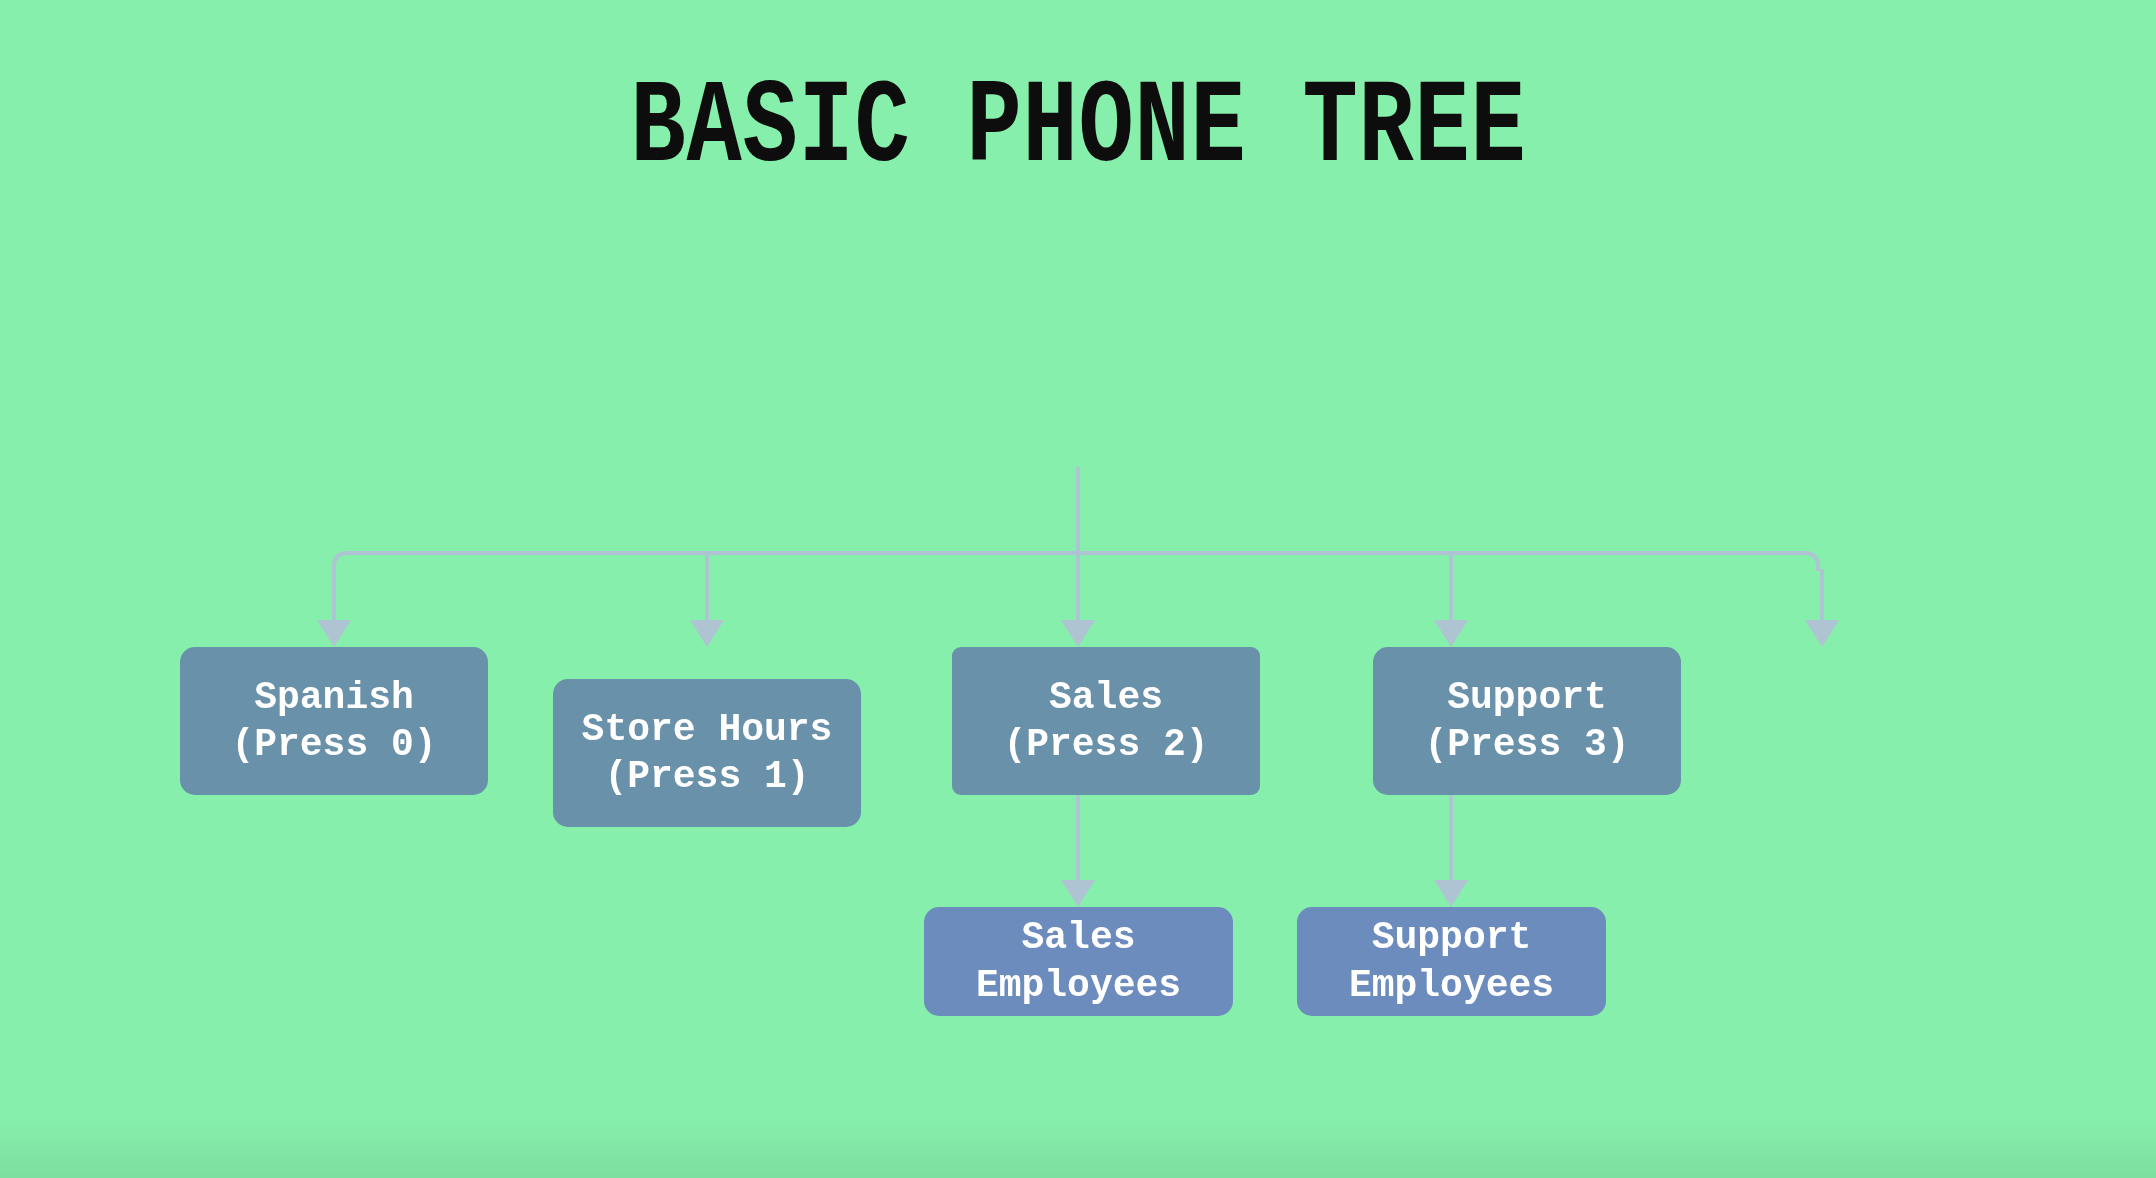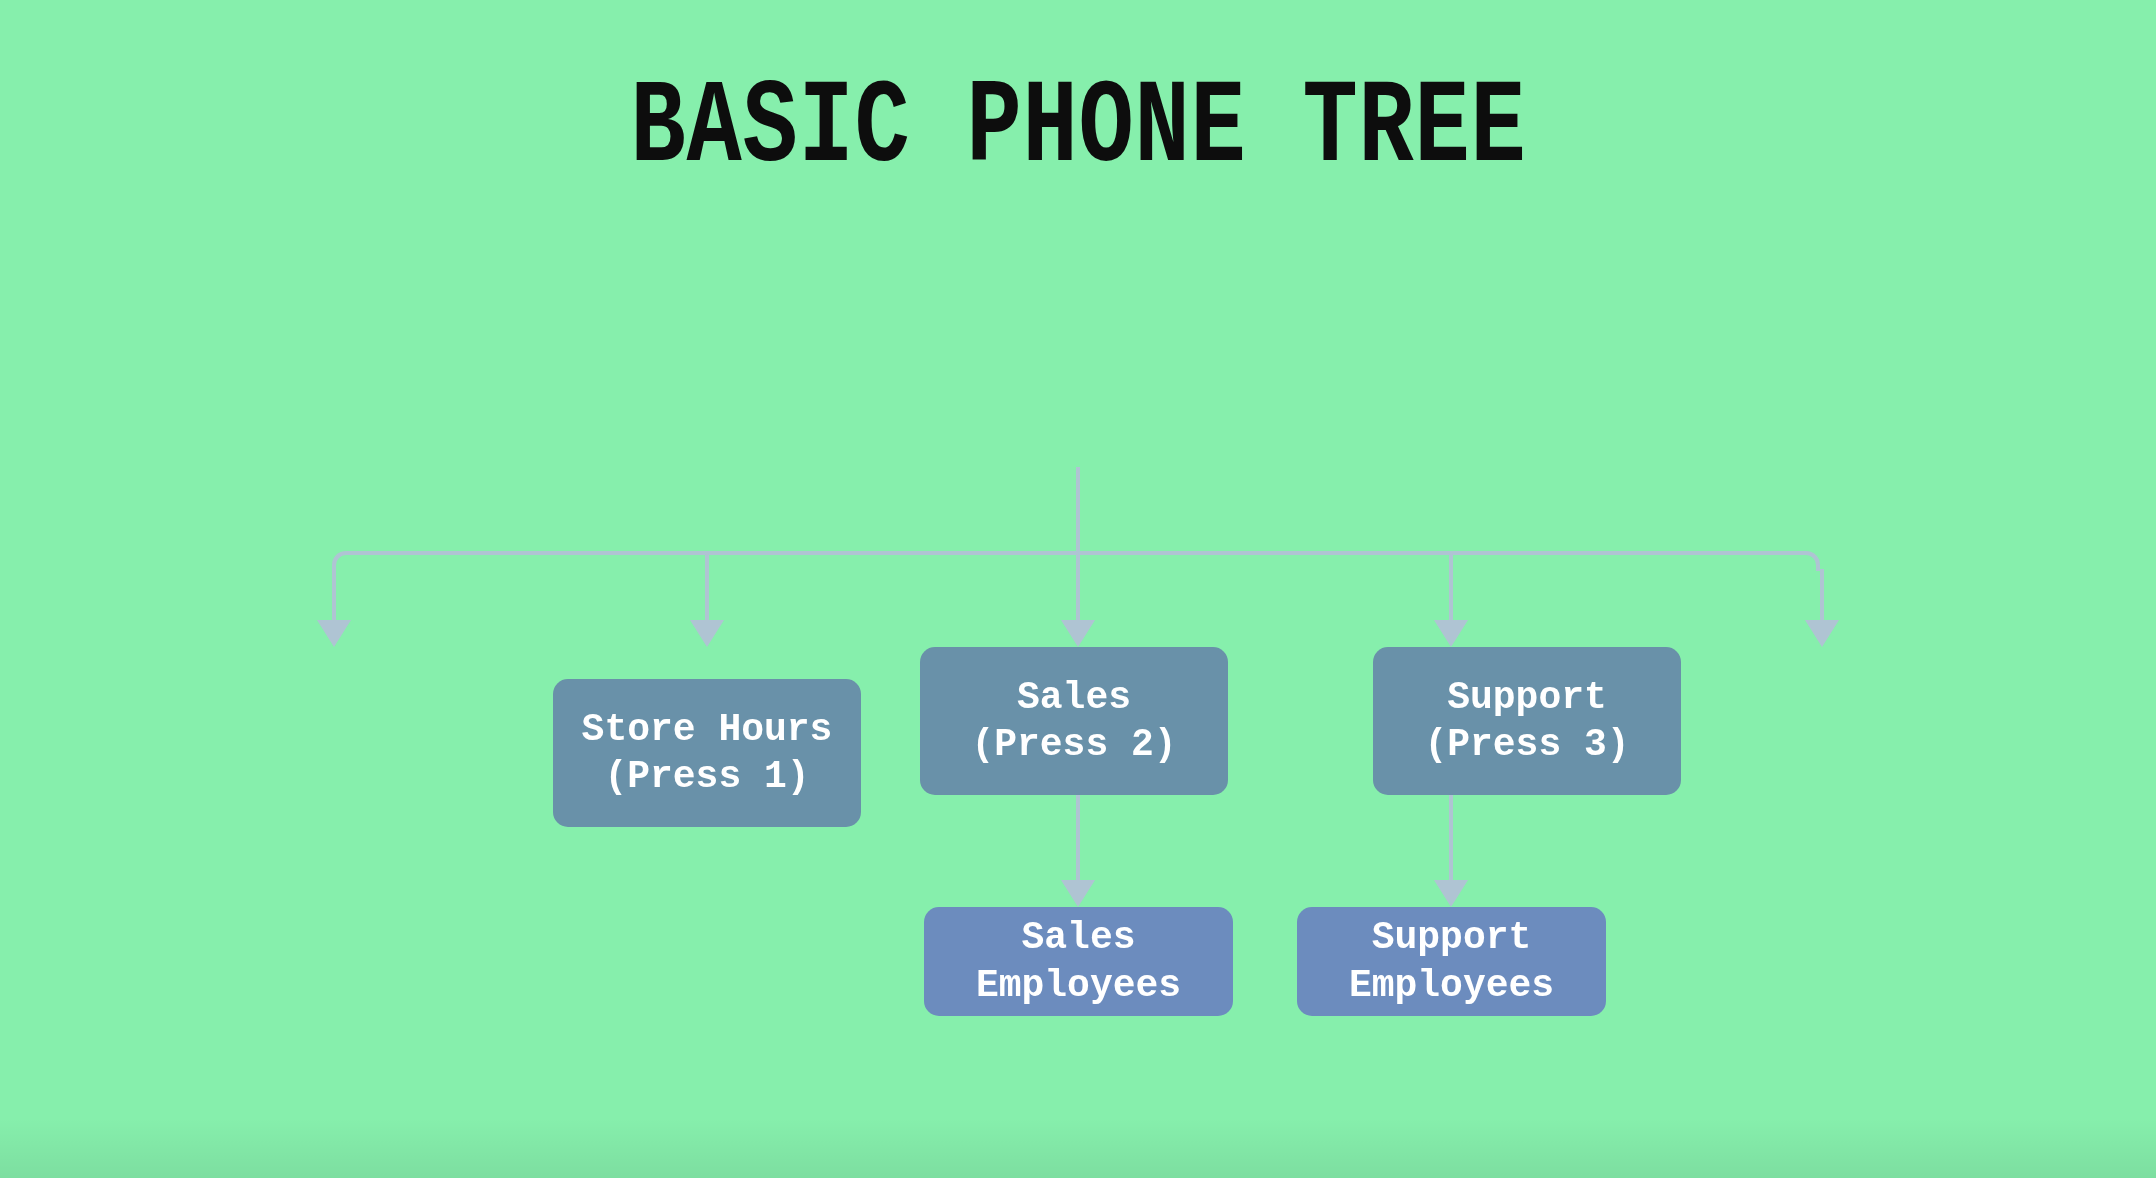--- a/index.html
+++ b/index.html
@@ -74,25 +74,29 @@
   <div class="arrow" style="left:1061px;top:620px;"></div>
   <div class="arrow" style="left:1434px;top:620px;"></div>
   <div class="arrow" style="left:1805px;top:620px;"></div>
 
   <div class="line" style="left:1076px;top:795px;width:4px;height:87px;"></div>
   <div class="arrow" style="left:1061px;top:880px;"></div>
   <div class="line" style="left:1449px;top:795px;width:4px;height:87px;"></div>
   <div class="arrow" style="left:1434px;top:880px;"></div>
 
 
+  <div class="node lvl2" style="left:180px;">
+    <span>Spanish</span>
+    <span>(Press 0)</span>
+  </div>
   <div class="node lvl2" style="left:553px;margin-top:32px;">
     <span>Store Hours</span>
     <span>(Press 1)</span>
   </div>
-  <div class="node lvl2" style="left:920px;">
+  <div class="node lvl2" style="left:952px;border-radius:9px;">
     <span>Sales</span>
     <span>(Press 2)</span>
   </div>
   <div class="node lvl2" style="left:1373px;">
     <span>Support</span>
     <span>(Press 3)</span>
   </div>
 
   <div class="node lvl3" style="left:924px;">
     <span>Sales Employees</span>

